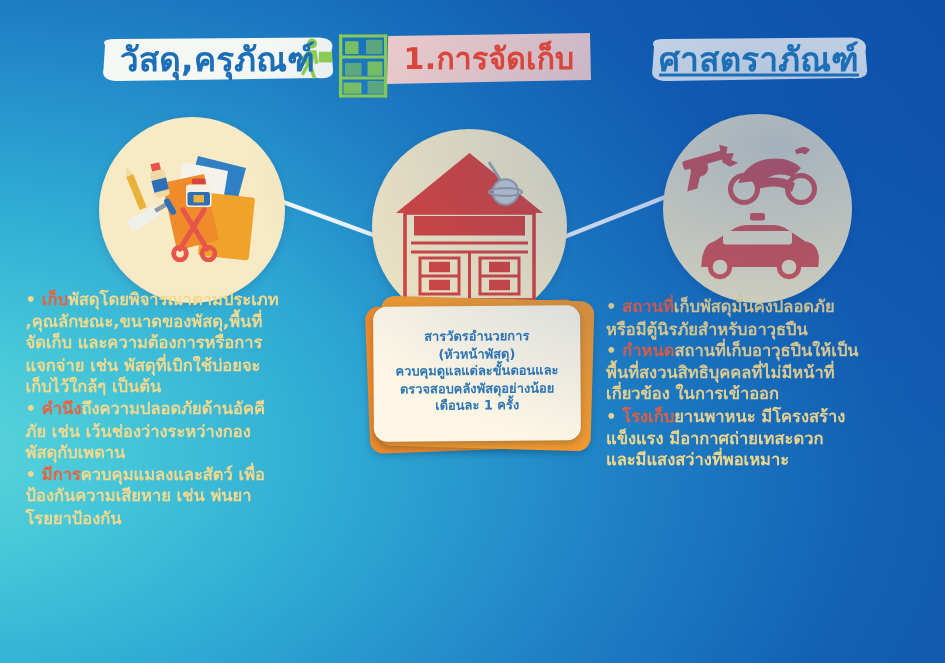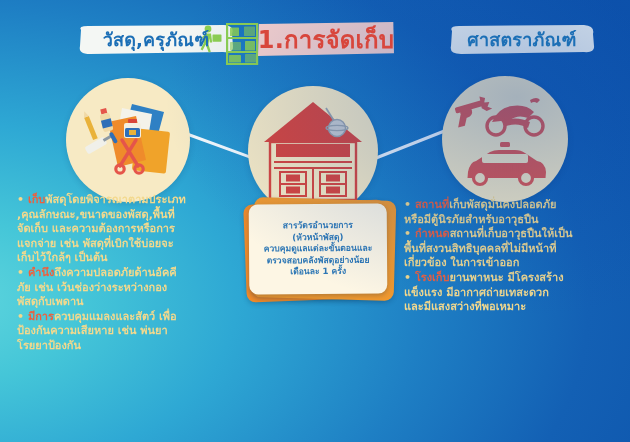--- a/index.html
+++ b/index.html
@@ -21,23 +21,23 @@
   .lines{position:absolute;inset:0;}
 
   
   .chip{
     position:absolute;display:flex;align-items:center;justify-content:center;
     font-weight:700;white-space:nowrap;letter-spacing:.2px;
   }
   .chip .chip-bg{position:absolute;inset:0;z-index:0;}
   .chip span.lbl{position:relative;z-index:1;}
 
-  .chip-left{left:76px;top:24px;width:160px;height:31px;font-size:18px;color:#1c6fb6;}
-  .chip-right{left:448px;top:24px;width:148px;height:31px;font-size:18px;color:#1c6fb6;}
-  .chip-center{left:258px;top:22px;width:136px;height:34px;font-size:24px;color:#d8463c;}
+  .chip-left{left:65px;top:24px;width:160px;height:31px;font-size:22px;color:#1c6fb6;}
+  .chip-right{left:432px;top:24px;width:148px;height:31px;font-size:22px;color:#1c6fb6;text-decoration:underline;}
+  .chip-center{left:258px;top:22px;width:136px;height:34px;font-size:20px;color:#d8463c;}
   .chip-center .chip-bg{
     background:#fbd3cd;
     clip-path:polygon(0.6% 6%,99.5% 0%,100% 92%,0% 100%);
     box-shadow:0 1px 2px rgba(0,0,0,.12);
   }
   .chip-mini{
     left:280px;top:70px;width:76px;height:22px;font-size:13px;color:#2b7cbd;
   }
 
   

